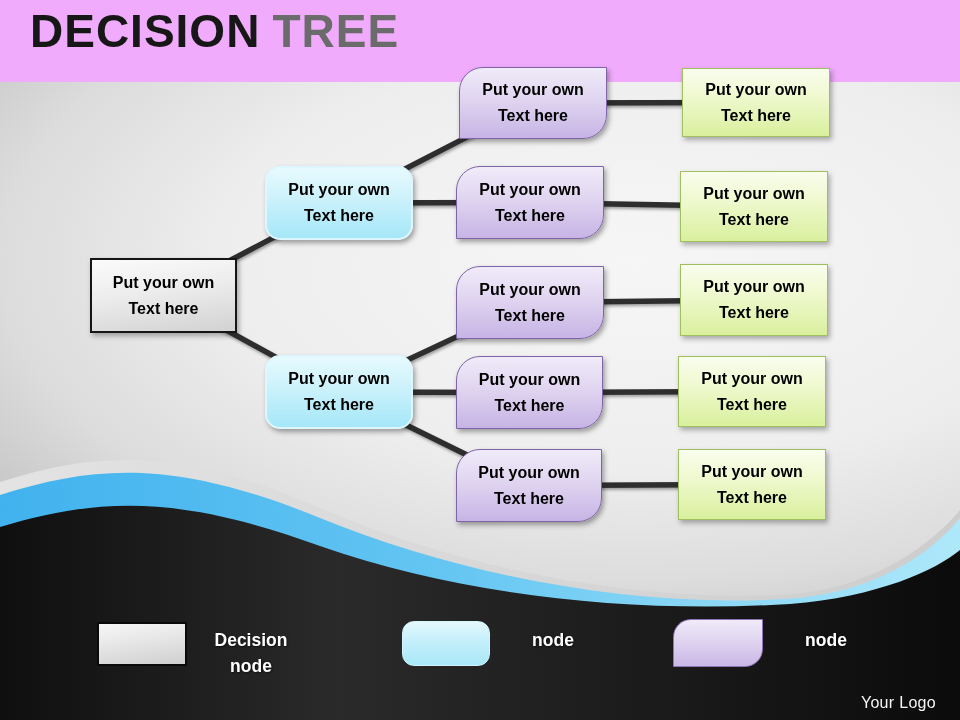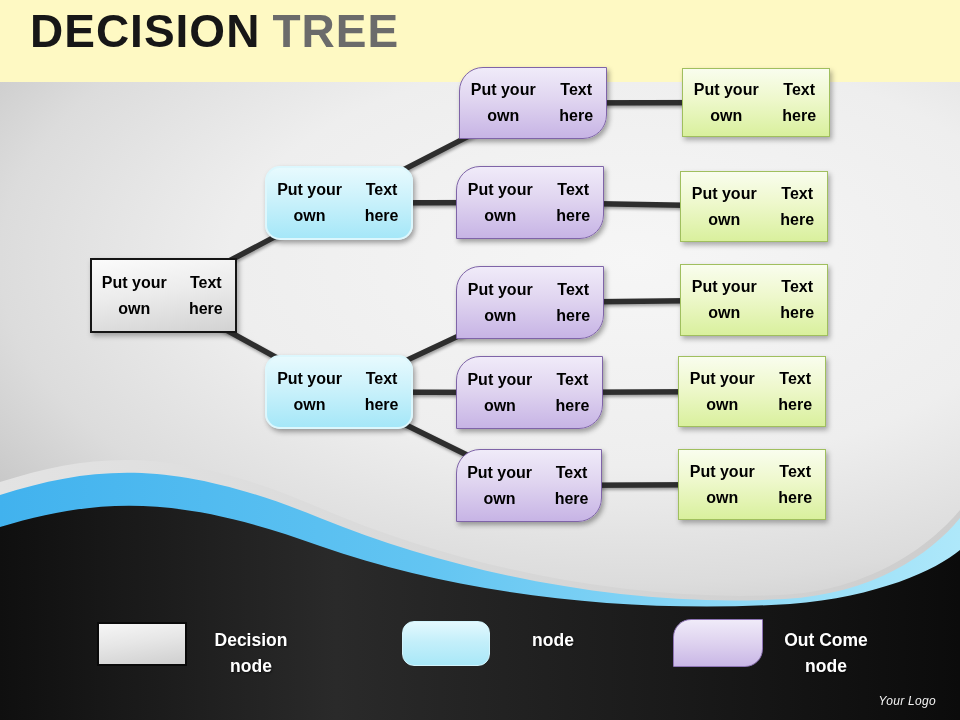--- a/index.html
+++ b/index.html
@@ -1,42 +1,42 @@
 <!DOCTYPE html>
 <html><head>
 <meta charset="utf-8">
 <style>
   html,body{margin:0;padding:0;}
   body{
     width:960px;height:720px;position:relative;overflow:hidden;
     font-family:"Liberation Sans", sans-serif;background:#ffffff;
   }
   
-  .header{position:absolute;left:0;top:0;width:960px;height:82px;background:#fef9c3;}
+  .header{position:absolute;left:0;top:0;width:960px;height:82px;background:#f0abfc;}
   .title{margin:0;position:absolute;left:30px;top:6px;font-size:46px;font-weight:bold;letter-spacing:1px;line-height:1.1;}
   .title .t1{color:#171717;}
   .title .t2{color:#6b6b6b;margin-left:12px;}
   
   #main-bg{
     position:absolute;left:0;top:82px;width:960px;height:638px;
     background:radial-gradient(ellipse 150% 115% at 66% 28%,
       #f6f6f6 0%, #eeeeee 28%, #dcdcdc 44%, #b3b3b3 64%, #8b8b8b 84%, #7a7a7a 100%);
   }
   
   #wave-svg{position:absolute;left:0;top:440px;width:960px;height:280px;display:block;}
   
   #connector-svg{position:absolute;left:0;top:0;width:960px;height:720px;display:block;}
   #connector-svg line{
     stroke:#2e2e2e;stroke-width:5.5px;stroke-linecap:round;
     filter:drop-shadow(1px 2px 1.5px rgba(0,0,0,0.35));
   }
   
   .node{
     position:absolute;box-sizing:border-box;
-    display:flex;flex-direction:row;justify-content:center;align-items:center;
+    display:flex;flex-direction:column;justify-content:center;align-items:center;
     text-align:center;color:#000;font-weight:bold;font-size:16px;line-height:1.6;
   }
   .node-decision{
     border:2px solid #151515;
     background:linear-gradient(172deg,#fbfbfb 0%,#ececec 45%,#d2d2d2 100%);
     box-shadow:2px 3px 5px rgba(30,30,30,0.35);
   }
   .node-event{
     border:2px solid #dcf7fd;border-radius:15px;
     background:linear-gradient(to bottom,#e7fafe 0%,#cdf2fb 42%,#a5e7f8 100%);
@@ -67,21 +67,21 @@
     background:linear-gradient(to bottom,#f0ebf9 0%,#ded2ef 50%,#c9b7e6 100%);
   }
   .legend-label{
     position:absolute;width:170px;text-align:center;color:#ffffff;
     font-weight:bold;font-size:17.5px;line-height:26px;
     text-shadow:1px 1px 2px rgba(0,0,0,0.55);
   }
   
   #logo-text{
     position:absolute;right:24px;top:694px;color:#f5f5f5;
-    font-size:12px;letter-spacing:0.3px;font-style:italic;
+    font-size:16px;letter-spacing:0.3px;
   }
 </style>
 </head>
 <body>
 
 <div class="header">
   <h1 class="title"><span class="t1">DECISION</span><span class="t2">TREE</span></h1>
 </div>
 
 <div id="main-bg"></div>
@@ -184,18 +184,17 @@
     <div class="legend-label" style="left: 166px; top: 627px;">
       <div>Decision</div>
       <div>node</div>
     </div>
     <div class="swatch swatch-event" style="left: 402px; top: 621px; width: 88px; height: 45px;"></div>
     <div class="legend-label" style="left: 468px; top: 627px;">
       <div>node</div>
     </div>
     <div class="swatch swatch-outcome" style="left: 673px; top: 619px; width: 90px; height: 48px;"></div>
     <div class="legend-label" style="left: 741px; top: 627px;">
-      <div>Out Come</div>
       <div>node</div>
     </div>
   </div>
 
 <div id="logo-text">Your Logo</div>
 
 </body></html>

